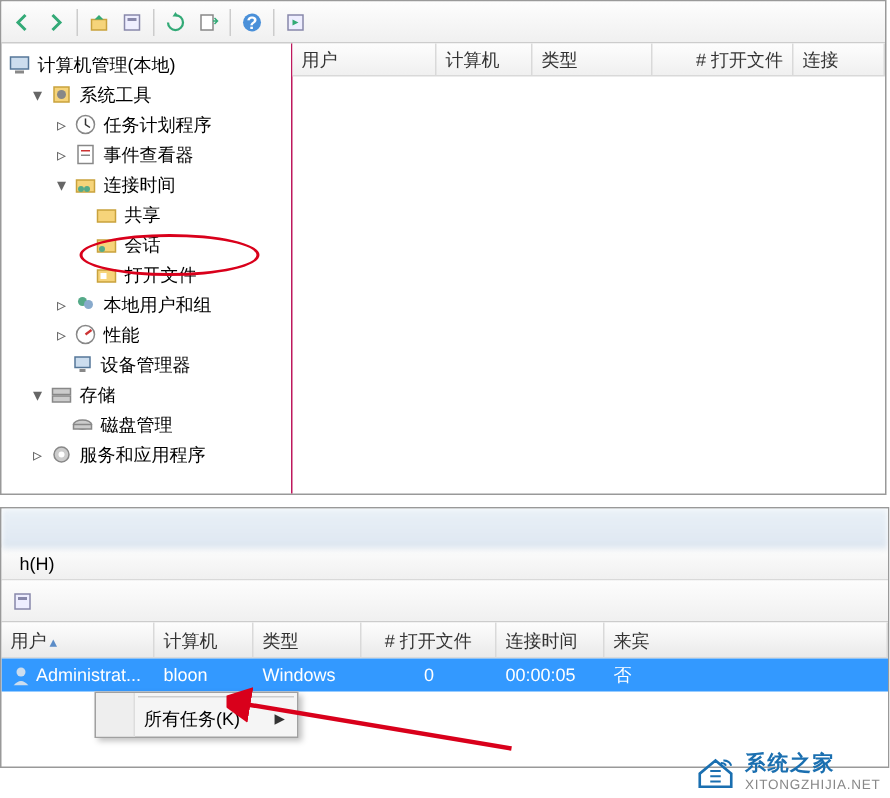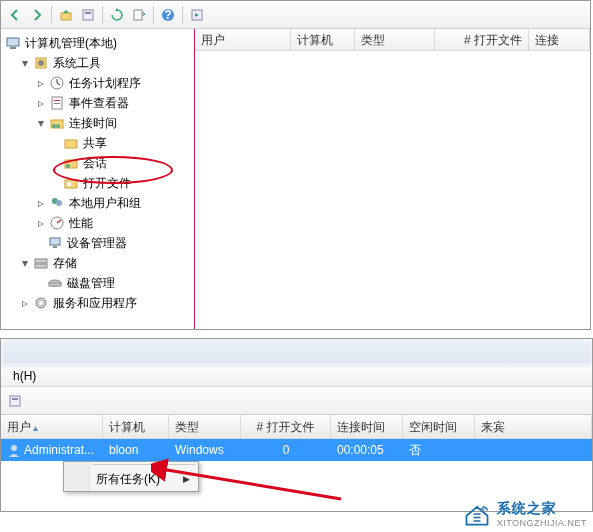--- a/index.html
+++ b/index.html
@@ -335,21 +335,20 @@
           <rect x="4" y="4" width="6" height="2" fill="#88a"></rect>
         </svg>
     </div>
   </div>
   <div class="grid-header">
     <div class="gcol gc-user"><span>用户</span><span class="sort-arrow">▴</span></div>
     <div class="gcol gc-comp">计算机</div>
     <div class="gcol gc-type">类型</div>
     <div class="gcol gc-open"># 打开文件</div>
     <div class="gcol gc-conn">连接时间</div>
-    <div class="gcol gc-idle">空闲时间</div>
     <div class="gcol gc-guest">来宾</div>
   </div>
   <div class="grid-row">
     <div class="rcell rc-user">
       <span>
           <svg width="14" height="14">
             <circle cx="7" cy="5" r="3" fill="#cde"></circle>
             <path d="M2 14 Q7 8 12 14" fill="#cde"></path>
           </svg>
         </span>

